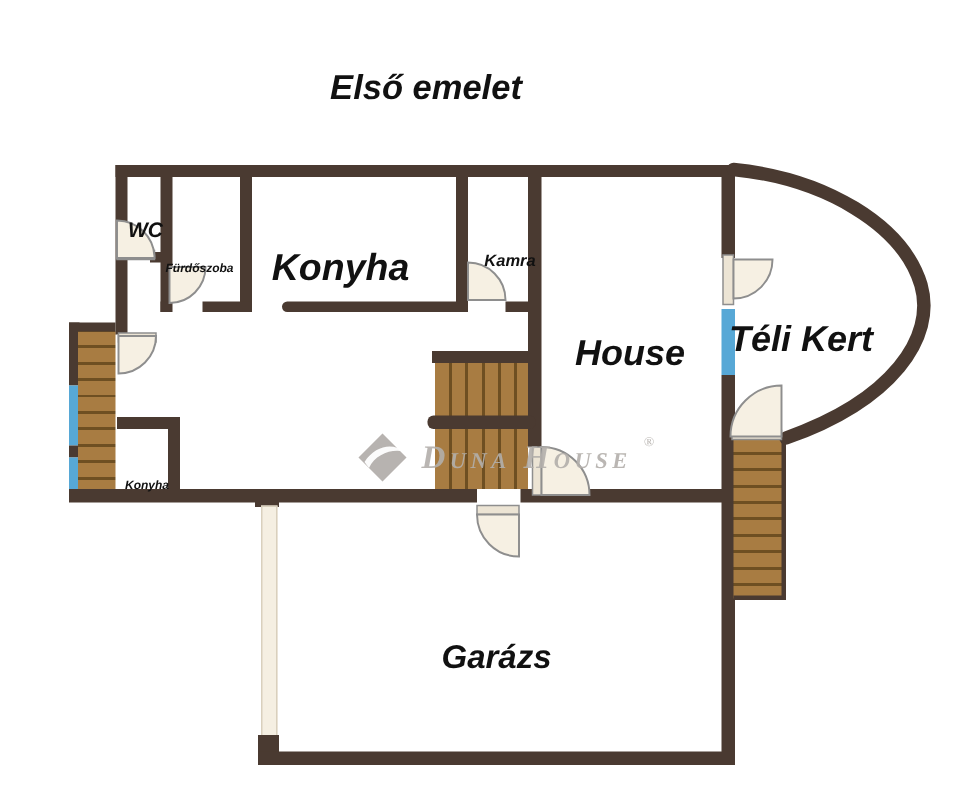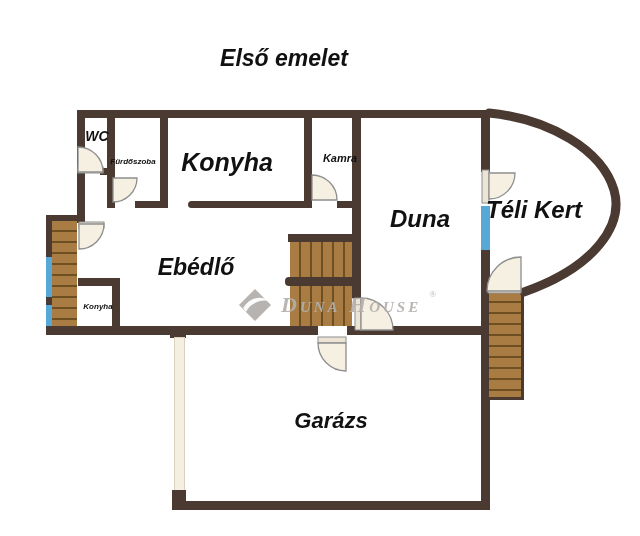--- a/index.html
+++ b/index.html
@@ -9,21 +9,21 @@
     font-family:"Liberation Sans",sans-serif;
     font-style:italic;
   }
   .wall{position:absolute;background:var(--wall,#4a3a31);}
   .window{position:absolute;background:var(--window,#57a8d6);}
   .lightwall{position:absolute;background:var(--light-wall,#f5efe2);border:1px solid #d9d0bd;box-sizing:border-box;}
   .stairs-h{position:absolute;background:repeating-linear-gradient(180deg,var(--wood,#a87c42) 0 9px,var(--wood-line,#6e4f22) 9px 11px);}
   .stairs-v{position:absolute;background:repeating-linear-gradient(90deg,var(--wood,#a87c42) 0 9px,var(--wood-line,#6e4f22) 9px 11px);}
   .lbl{
     position:absolute;transform:translate(-50%,-50%);
-    font-weight:bold;color:var(--label,#111);white-space:nowrap;line-height:1;
+    font-weight:bold;color:var(--label,#111);white-space:nowrap;line-height:1;margin-top:17px;
   }
   #overlay{position:absolute;left:0;top:0;pointer-events:none;}
   .door{fill:var(--door-fill,#f6f0e3);stroke:var(--door-stroke,#8e8e8e);stroke-width:1.3;}
   .leaf{fill:#ece4d4;stroke:var(--door-stroke,#8e8e8e);stroke-width:1;}
   .curve{fill:none;stroke:var(--wall,#4a3a31);stroke-width:9;stroke-linecap:round;}
   .watermark{
     position:absolute;left:237px;top:251px;display:flex;align-items:center;gap:8px;
     opacity:.9;
     margin-top:36px;
   }
@@ -109,19 +109,18 @@
       <path d="M6 21 C13 10 25 8 32 14 C24 12 13 16 9 25 Z" fill="#ffffff" opacity="0.95"></path>
     </svg>
     <span class="wm-text">Duna House</span>
     <span class="wm-reg">®</span>
   </div>
 
   <div class="lbl" style="left:97px;top:136px;font-size:14px">WC</div>
   <div class="lbl" style="left:133px;top:162px;font-size:8px">Fürdőszoba</div>
   <div class="lbl" style="left:227px;top:162px;font-size:25px">Konyha</div>
   <div class="lbl" style="left:340px;top:158px;font-size:11px">Kamra</div>
-  <div class="lbl" style="left:420px;top:219px;font-size:24px">Duna</div>
+  <div class="lbl" style="left:420px;top:219px;font-size:24px">House</div>
   <div class="lbl" style="left:534px;top:210px;font-size:24px">Téli Kert</div>
-  <div class="lbl" style="left:196px;top:267px;font-size:23px">Ebédlő</div>
   <div class="lbl" style="left:98px;top:307px;font-size:8px">Konyha</div>
   <div class="lbl" style="left:331px;top:421px;font-size:22px">Garázs</div>
 
 </div>
 
 </body></html>

